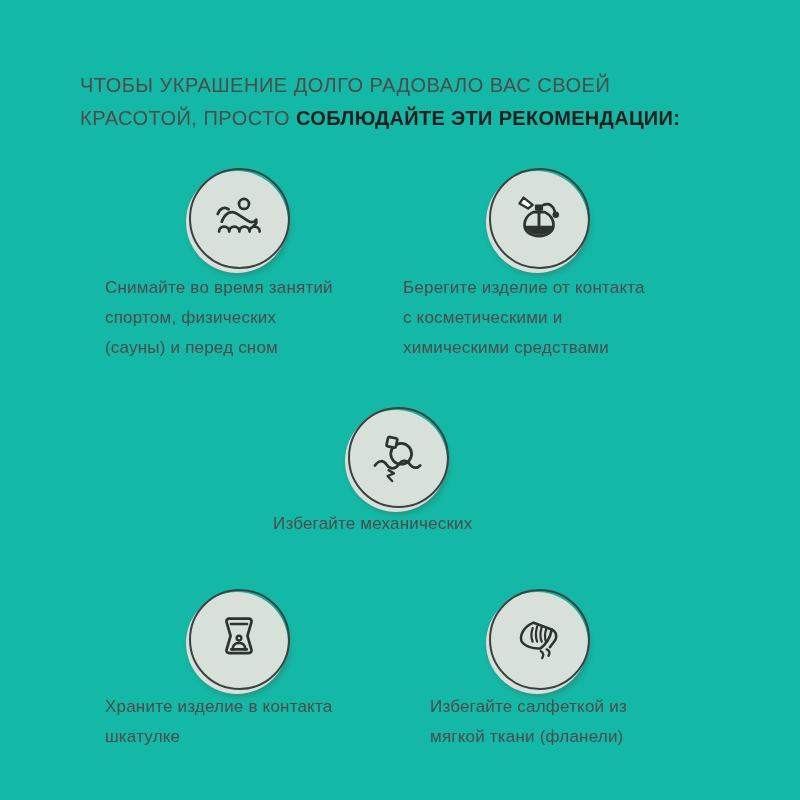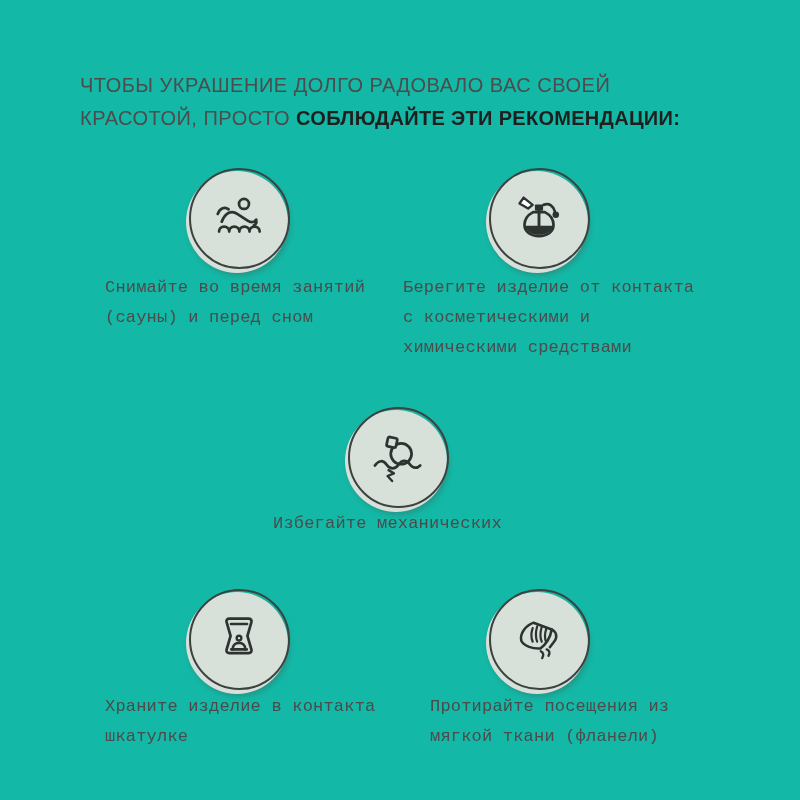--- a/index.html
+++ b/index.html
@@ -24,21 +24,21 @@
   .icon-ring{
     position:absolute;left:0;top:0;width:97px;height:97px;
     border-radius:50%;border:2.5px solid #3c4240;background:transparent;
   }
   .icon-art{position:absolute;left:21px;top:21px;}
   
   .caption{
     position:absolute;margin:0;font-size:17px;line-height:30px;
     color:#4b4b4b;letter-spacing:0.2px;
   }
-  .caption span{display:block;white-space:nowrap;font-family:Liberation Mono, monospace;}
+  .caption span{display:block;white-space:nowrap;}
   svg.line-art{stroke:#2d3331;fill:none;stroke-width:3;stroke-linecap:round;stroke-linejoin:round;}
 </style>
 </head>
 <body>
 
 <div class="canvas">
 
   <h1 class="header">
     <span>ЧТОБЫ УКРАШЕНИЕ ДОЛГО РАДОВАЛО ВАС СВОЕЙ</span><br>
     <span>КРАСОТОЙ, ПРОСТО </span><b>СОБЛЮДАЙТЕ ЭТИ РЕКОМЕНДАЦИИ:</b>
@@ -51,20 +51,21 @@
       <svg class="icon-art line-art" width="58" height="58" viewBox="0 0 64 64">
         <circle cx="37.5" cy="16.5" r="5.5"></circle>
         <path d="M8.5,27.5 c2.5,-6.5 8,-8.5 12,-5"></path>
         <path d="M13,36 c4,-10 11,-13 17,-8.5 l11.5,7.5 c3.5,2.3 7.5,1.8 9.5,-1.2"></path>
         <path d="M50.5,34.5 c1.5,2 0.5,4.5 -2,5.5"></path>
         <path d="M10,47 a5.6,5.6 0 0 1 11.2,0 a5.6,5.6 0 0 1 11.2,0 a5.6,5.6 0 0 1 11.2,0 a5.6,5.6 0 0 1 11.2,0"></path>
       </svg>
     </div>
     <p class="caption" style="left:105px;top:273px;">
       <span>Снимайте во время занятий</span>
+      <span>спортом, физических</span>
       <span>(сауны) и перед сном</span>
     </p>
   </section>
 
   <section>
     <div class="icon-wrap" style="left:489px;top:168px;" aria-label="perfume-atomizer-icon">
       <div class="icon-fill"></div>
       <div class="icon-ring"></div>
       <svg class="icon-art line-art" width="58" height="58" viewBox="0 0 64 64">
         <path d="M25.5,25.5 h13 c6,3.2 9.5,8.3 9.5,14 c0,8.2 -7.3,12.5 -16,12.5 c-8.7,0 -16,-4.3 -16,-12.5 c0,-5.7 3.5,-10.8 9.5,-14 z"></path>
@@ -126,18 +127,18 @@
         <path d="M25,20 c-2,6 -2,10.5 0,15" stroke-width="2.4"></path>
         <path d="M30,18 c-2,7 -2,12 0,17" stroke-width="2.4"></path>
         <path d="M35,18.5 c-2,7 -2,12 0,16.5" stroke-width="2.4"></path>
         <path d="M40,20.5 c-2,6.5 -2,11 0,15" stroke-width="2.4"></path>
         <path d="M46,21.5 c5.5,3 6.5,8.5 3,13 l-5,6.5" stroke-width="2.8"></path>
         <path d="M40.5,43.5 c3,1 4,4 2,7" stroke-width="2.6"></path>
         <path d="M34,45.5 c3,1.5 3.5,4.5 1.5,7.5" stroke-width="2.6"></path>
       </svg>
     </div>
     <p class="caption" style="left:430px;top:692px;">
-      <span>Протирайте посещения из</span>
+      <span>Избегайте салфеткой из</span>
       <span>мягкой ткани (фланели)</span>
     </p>
   </section>
 
 </div>
 
 </body></html>

